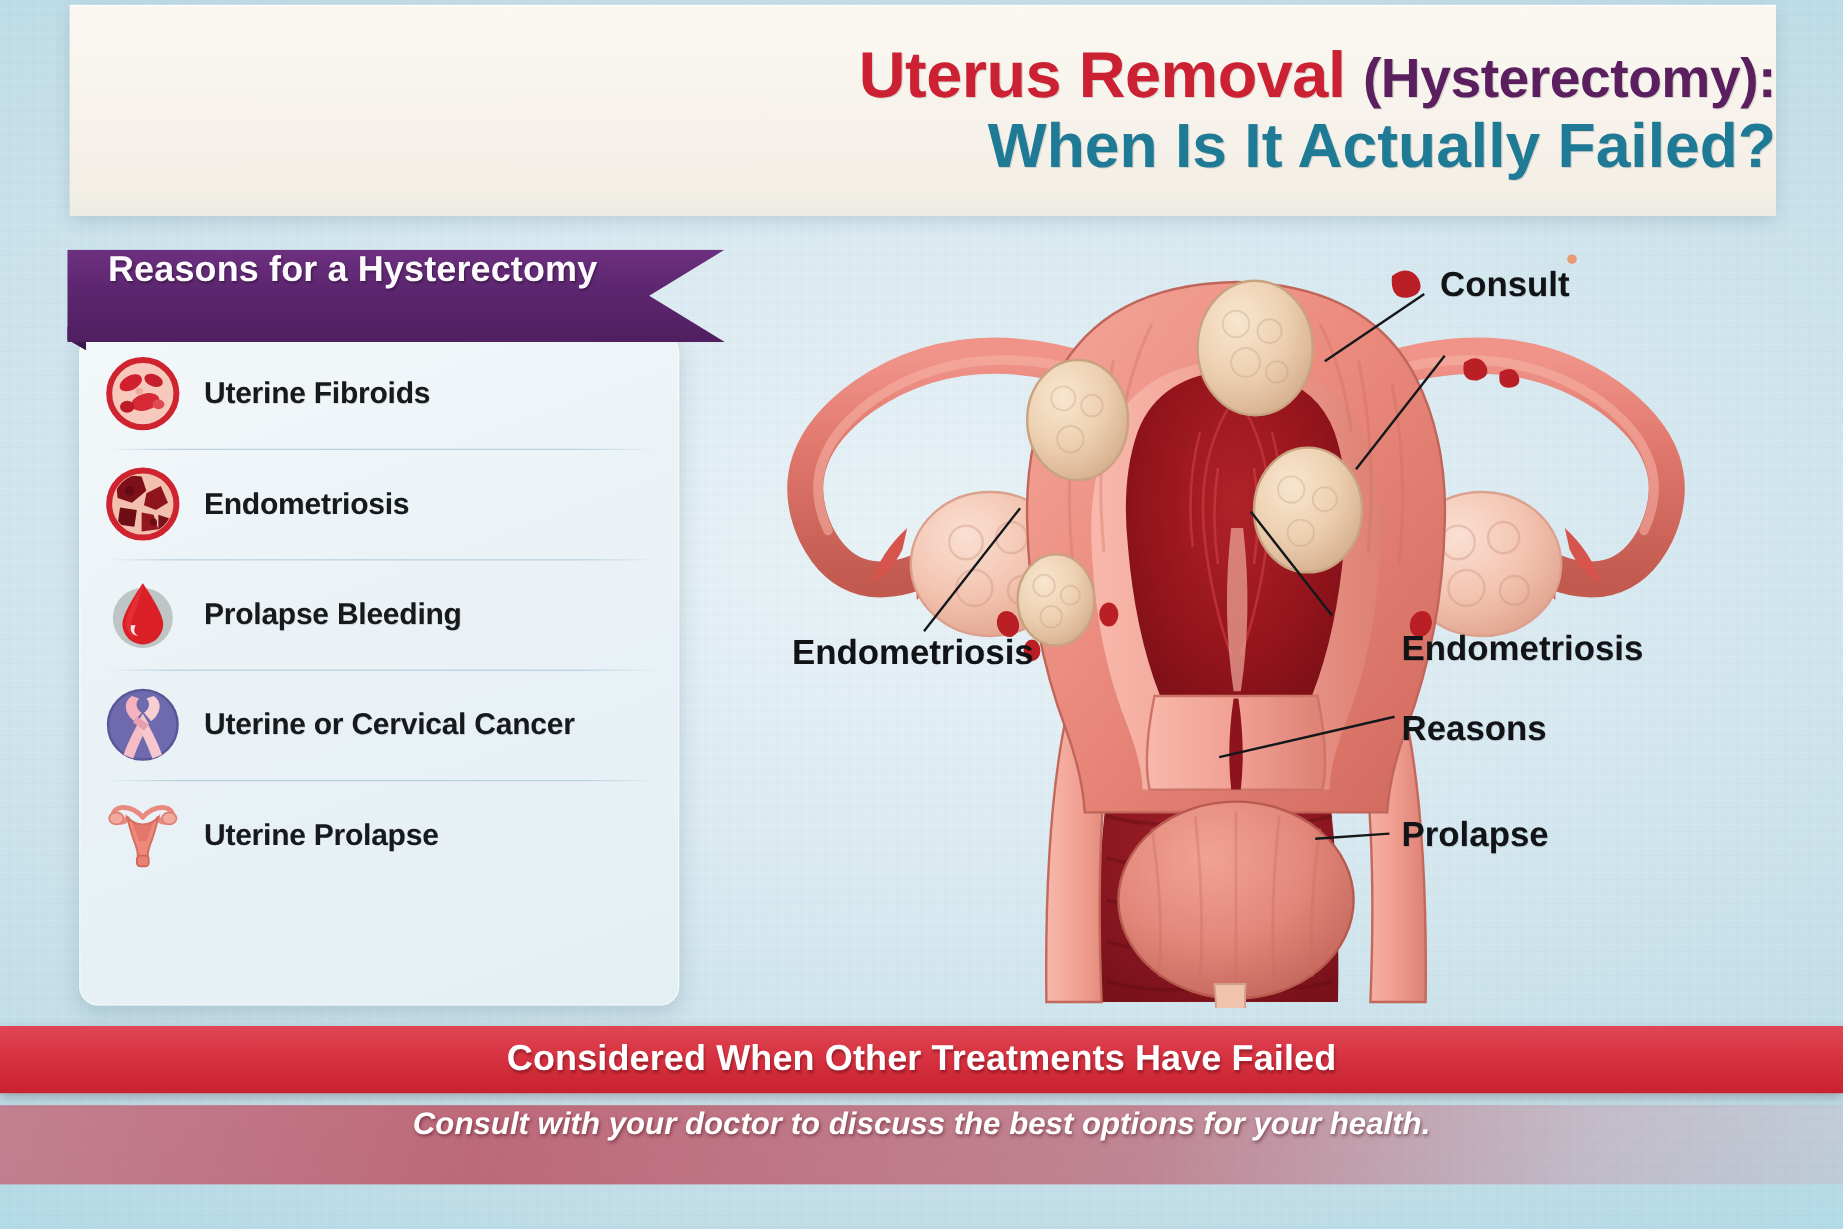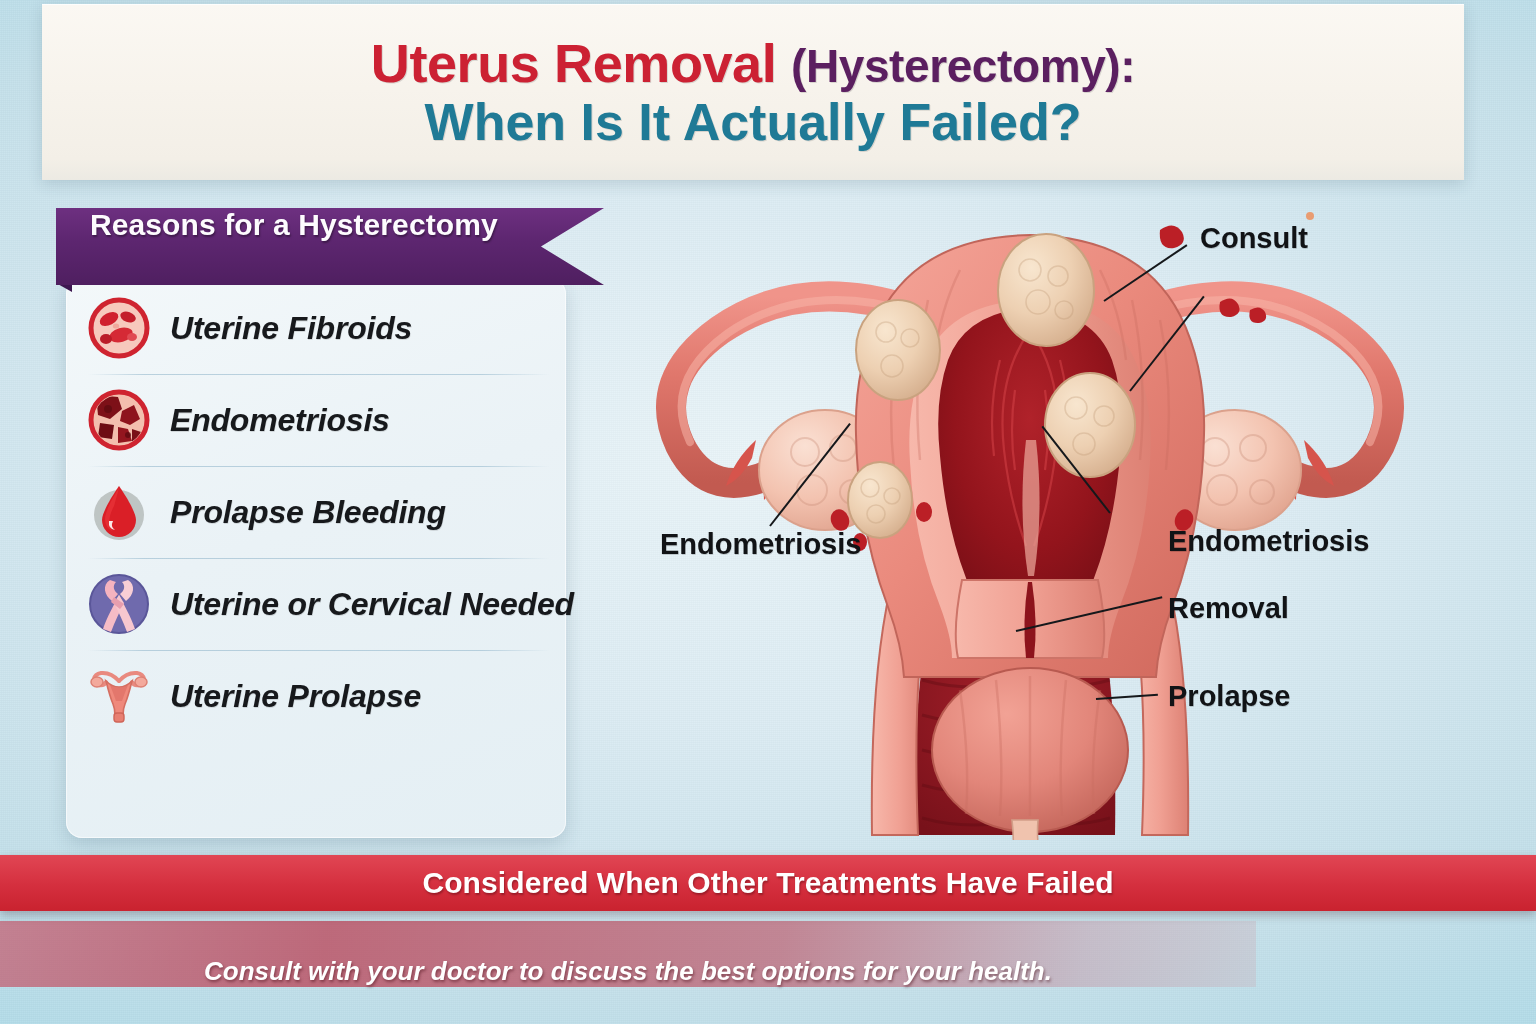--- a/index.html
+++ b/index.html
@@ -17,24 +17,24 @@
   #stage:before{
     content:"";position:absolute;inset:0;pointer-events:none;z-index:0;
     background-image:
       repeating-linear-gradient(0deg, rgba(255,255,255,.035) 0 1px, rgba(0,0,0,.015) 1px 2px),
       repeating-linear-gradient(90deg, rgba(255,255,255,.03) 0 1px, rgba(0,0,0,.012) 1px 2px);
     opacity:.85;
   }
 
   
   .header-band{
-    position:absolute;left:42px;top:4px;width:1422px;height:176px;z-index:3;
+    position:absolute;left:58px;top:4px;width:1422px;height:176px;z-index:3;
     background:linear-gradient(180deg,#fbf8f3 0%,#f7f3ec 48%,#f3efe7 88%,#eceae3 100%);
     box-shadow:0 4px 14px rgba(40,70,90,.16), 0 1px 0 rgba(255,255,255,.8) inset;
-    display:flex;flex-direction:column;align-items:center;justify-content:center;
+    display:flex;flex-direction:column;align-items:flex-end;justify-content:center;
   }
   .title-line1{
     font-size:54px;font-weight:bold;letter-spacing:-.4px;line-height:1.04;white-space:nowrap;
     text-shadow:1px 1px 0 rgba(0,0,0,.13);
   }
   .t-red{color:#cc2133;}
   .t-purple{color:#5b1f60;font-size:46px;}
   .title-line2{
     font-size:52px;font-weight:bold;color:#1f7a96;line-height:1.04;margin-top:4px;white-space:nowrap;
     text-shadow:1px 1px 0 rgba(0,0,0,.12);
@@ -69,22 +69,22 @@
   }
   .row{
     height:92px;display:flex;align-items:center;padding:0 14px 0 22px;box-sizing:border-box;
     position:relative;
   }
   .row + .row:before{
     content:"";position:absolute;left:22px;right:16px;top:0;height:1px;
     background:linear-gradient(90deg,rgba(150,185,205,0) 0%,rgba(140,178,200,.55) 12%,rgba(140,178,200,.55) 85%,rgba(150,185,205,0) 100%);
   }
   .ic{width:62px;height:62px;flex:0 0 62px;margin-right:20px;position:relative;}
-  .row-label{font-size:32px;font-weight:bold;color:#17191c;letter-spacing:-.2px;
-    text-shadow:.5px .5px 0 rgba(0,0,0,.12);white-space:nowrap;font-style:italic;}
+  .row-label{font-size:25px;font-weight:bold;color:#17191c;letter-spacing:-.2px;
+    text-shadow:.5px .5px 0 rgba(0,0,0,.12);white-space:nowrap;}
 
   
   .diagram{position:absolute;left:560px;top:190px;width:940px;height:650px;z-index:2;}
   .lbl{
     position:absolute;font-size:29px;font-weight:bold;color:#111316;z-index:7;white-space:nowrap;
     text-shadow:.5px .5px 0 rgba(0,0,0,.15);
   }
   .lbl-fibroids{left:1200px;top:222px;}
   .lbl-endo-left{left:660px;top:528px;}
   .lbl-endo-right{left:1168px;top:525px;}
@@ -98,23 +98,23 @@
     background:linear-gradient(180deg,#e8success 0%,#d9success 100%);
     background:linear-gradient(180deg,#e14654 0%,#d5303f 52%,#c9222f 100%);
     box-shadow:0 4px 9px rgba(60,20,30,.28);
     display:flex;align-items:center;justify-content:center;
   }
   .red-band-text{
     color:#fff;font-size:30px;font-weight:bold;letter-spacing:.1px;
     text-shadow:1px 2px 2px rgba(90,10,20,.45);
   }
   .tint-band{
-    position:absolute;left:0;top:921px;width:1256px;height:66px;z-index:5;
+    position:absolute;left:0;top:921px;width:1536px;height:66px;z-index:5;
     background:linear-gradient(100deg, rgba(198,72,92,.62) 0%, rgba(186,60,80,.72) 26%, rgba(188,78,96,.62) 62%, rgba(196,140,156,.42) 86%, rgba(206,170,180,.30) 100%);
-    display:flex;align-items:flex-end;justify-content:center;
+    display:flex;align-items:flex-start;justify-content:center;
   }
   .tint-band-text{
     color:#fff;font-size:26px;font-weight:bold;font-style:italic;
     text-shadow:1px 2px 3px rgba(70,10,20,.5);
   }
 </style>
 </head>
 <body>
 
 <div id="stage">
@@ -190,21 +190,21 @@
         <svg viewBox="0 0 62 62" width="62" height="62">
           <circle cx="31" cy="31" r="29" fill="#6f6aad"></circle>
           <circle cx="31" cy="31" r="29" fill="none" stroke="#5a5699" stroke-width="2"></circle>
           <path d="M31 22 C26 32 19 44 15 56 l8 3 C27 48 32 38 36 30 Z" fill="#f6bcc6"></path>
           <path d="M31 22 C36 32 43 44 47 56 l-8 3 C35 48 30 38 26 30 Z" fill="#f7c7cf"></path>
           <path d="M22 7 C14 12 16 22 24 28 l6 -7 C26 18 24 13 28 9 Z" fill="#f5b3bf"></path>
           <path d="M40 7 C48 12 46 22 38 28 l-6 -7 C36 18 38 13 34 9 Z" fill="#f8ced5"></path>
           <path d="M26 24 l10 7 -4 5 -9 -7 Z" fill="#e79eae"></path>
         </svg>
       </span>
-      <span class="row-label">Uterine or Cervical Needed</span>
+      <span class="row-label">Uterine or Cervical Cancer</span>
     </div>
 
     <div class="row">
       <span class="ic">
         <svg viewBox="0 0 62 62" width="62" height="62">
           <path d="M31 16 q-8 -9 -18 -8 q-6 1 -7 6 q-1 5 5 6 q5 1 7 -3" fill="none" stroke="#e98a7f" stroke-width="4" stroke-linecap="round"></path>
           <path d="M31 16 q8 -9 18 -8 q6 1 7 6 q1 5 -5 6 q-5 1 -7 -3" fill="none" stroke="#e98a7f" stroke-width="4" stroke-linecap="round"></path>
           <ellipse cx="9" cy="17" rx="6" ry="5" fill="#f3a99c" stroke="#dd8073" stroke-width="1.5"></ellipse>
           <ellipse cx="53" cy="17" rx="6" ry="5" fill="#f3a99c" stroke="#dd8073" stroke-width="1.5"></ellipse>
           <path d="M18 16 q4 16 7 23 q2 5 2 11 h8 q0 -6 2 -11 q3 -7 7 -23 q-6 6 -13 6 q-7 0 -13 -6 Z" fill="#ef897c" stroke="#d46e61" stroke-width="1.6"></path>
@@ -376,21 +376,21 @@
   <div class="leader" style="left:1104px;top:300px;width:100px;transform:rotate(-34deg);"></div>
   <div class="leader" style="left:1130px;top:390px;width:120px;transform:rotate(-52deg);"></div>
   <div class="leader" style="left:770px;top:525px;width:130px;transform:rotate(-52deg);"></div>
   <div class="leader" style="left:1110px;top:512px;width:110px;transform:rotate(-128deg);"></div>
   <div class="leader" style="left:1016px;top:630px;width:150px;transform:rotate(-13deg);"></div>
   <div class="leader" style="left:1096px;top:698px;width:62px;transform:rotate(-4deg);"></div>
 
   <div class="lbl lbl-fibroids">Consult</div>
   <div class="lbl lbl-endo-left">Endometriosis</div>
   <div class="lbl lbl-endo-right">Endometriosis</div>
-  <div class="lbl lbl-cancer">Removal</div>
+  <div class="lbl lbl-cancer">Reasons</div>
   <div class="lbl lbl-prolapse">Prolapse</div>
 
   <div class="red-band">
     <span class="red-band-text">Considered When Other Treatments Have Failed</span>
   </div>
   <div class="tint-band">
     <span class="tint-band-text">Consult with your doctor to discuss the best options for your health.</span>
   </div>
 
 </div>

